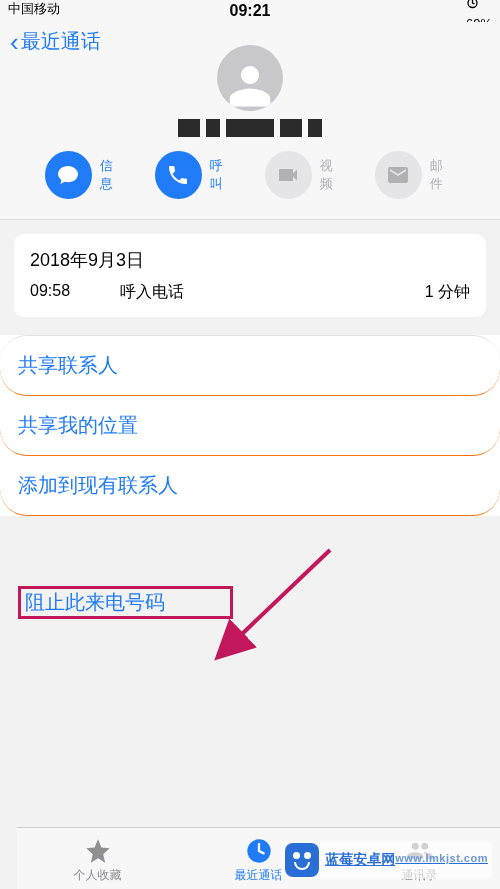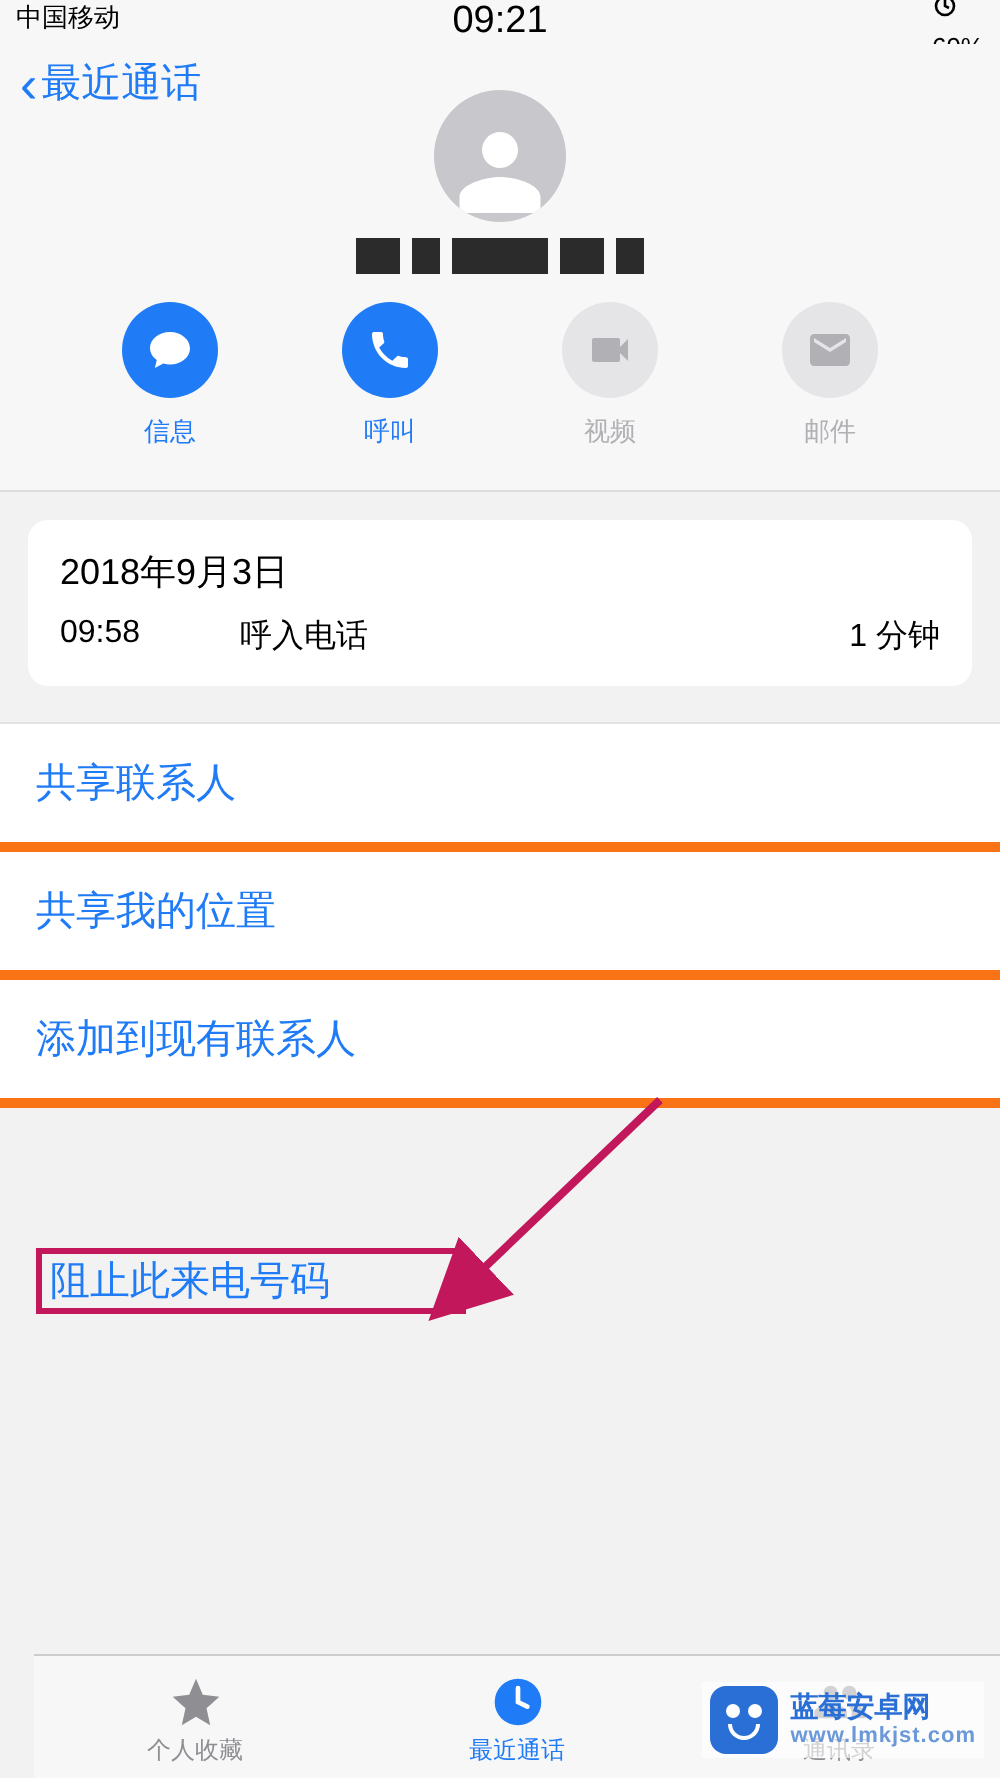--- a/index.html
+++ b/index.html
@@ -16,21 +16,21 @@
     background: #f7f7f7;
     display: flex;
     align-items: center;
     justify-content: space-between;
     padding: 0 8px;
     font-size: 13px;
     font-weight: 500;
     color: #000;
   }
   .status-left, .status-right { display: flex; align-items: flex-start; gap: 4px; flex-direction: column; }
-  .status-center { position: absolute; left: 50%; transform: translateX(-50%); font-weight: 400; font-size: 19px; }
+  .status-center { position: absolute; left: 50%; transform: translateX(-50%); font-weight: 700; font-size: 16px; }
   .signal-bars { display: flex; gap: 1px; align-items: flex-end; }
   .sbar { width: 3px; background: #000; }
   .sb1{height:4px}.sb2{height:6px}.sb3{height:8px}.sb4{height:10px}
   .battery { width: 26px; height: 12px; border: 1px solid #000; border-radius: 2px; position: relative; }
   .battery::after { content:''; position:absolute; right:-3px; top:3px; width:2px; height:5px; background:#000; border-radius:0 1px 1px 0;}
   .battery-fill { height:100%; background:#000; width:69%; border-radius:1px;}
 
   .nav-header {
     background: #f7f7f7;
     padding: 6px 10px 20px;
@@ -61,21 +61,21 @@
     display: flex; justify-content: center; gap: 6px;
   }
   .redact { display:inline-block; background:#2b2b2b; height:18px; }
   .r1{width:22px}.r2{width:14px}.r3{width:48px}.r4{width:22px}.r5{width:14px}
 
   .action-row {
     display: flex; justify-content: space-around;
     padding: 0 20px;
   }
   .action-btn {
-    display: flex; flex-direction: column; align-items: center;
+    display: flex; flex-direction: row; align-items: center;
     gap: 8px;
     width: 80px;
   }
   .action-circle {
     width: 48px; height: 48px; border-radius: 50%;
     display: flex; align-items: center; justify-content: center;
   }
   .action-circle.enabled { background: #1f7bf6; }
   .action-circle.disabled { background: #e5e5e8; }
   .action-circle svg { width: 24px; height: 24px; }
@@ -94,21 +94,22 @@
   .call-row { display: flex; font-size: 16px; color: #000; }
   .call-time { width: 90px; }
   .call-type { flex: 1; }
   .call-dur { }
 
   .list { margin-top: 18px; background:#fff; }
   .list-item {
     padding: 16px 18px;
     font-size: 20px;
     color: #1f7bf6;
-    border-bottom: 5px solid #f97316;
+    border-bottom: 1px solid #f97316;
+    border-radius: 27px;
   }
   .list-item:first-child { border-top: 1px solid #e2e2e2; }
 
   .block-section {
     margin-top: 70px;
     padding: 0 18px;
   }
   .block-box {
     border: 3px solid #c2185b;
     padding: 0 4px;
@@ -156,21 +157,21 @@
     width: 34px; height: 34px; background: #2a6fd6;
     border-radius: 8px; position: relative;
   }
   .wm-logo::before, .wm-logo::after {
     content:''; position:absolute; background:#fff; border-radius:50%;
   }
   .wm-logo::before { width:7px;height:7px; left:8px; top:9px; }
   .wm-logo::after { width:7px;height:7px; right:8px; top:9px; }
   .wm-smile { position:absolute; bottom:7px; left:9px; width:16px; height:8px;
     border:2px solid #fff; border-top:none; border-radius:0 0 16px 16px; }
-  .wm-text { display:flex; flex-direction:column; line-height:1.1; }
+  .wm-text { display:flex; line-height:1.1;text-decoration:underline; }
   .wm-sub { font-size: 11px; color:#6b98d8; letter-spacing:0.5px; }
 </style>
 </head>
 <body>
 
 <div class="status-bar">
   <div class="status-left">
     <div class="signal-bars">
       <div class="sbar sb1"></div>
         <div class="sbar sb2"></div>

